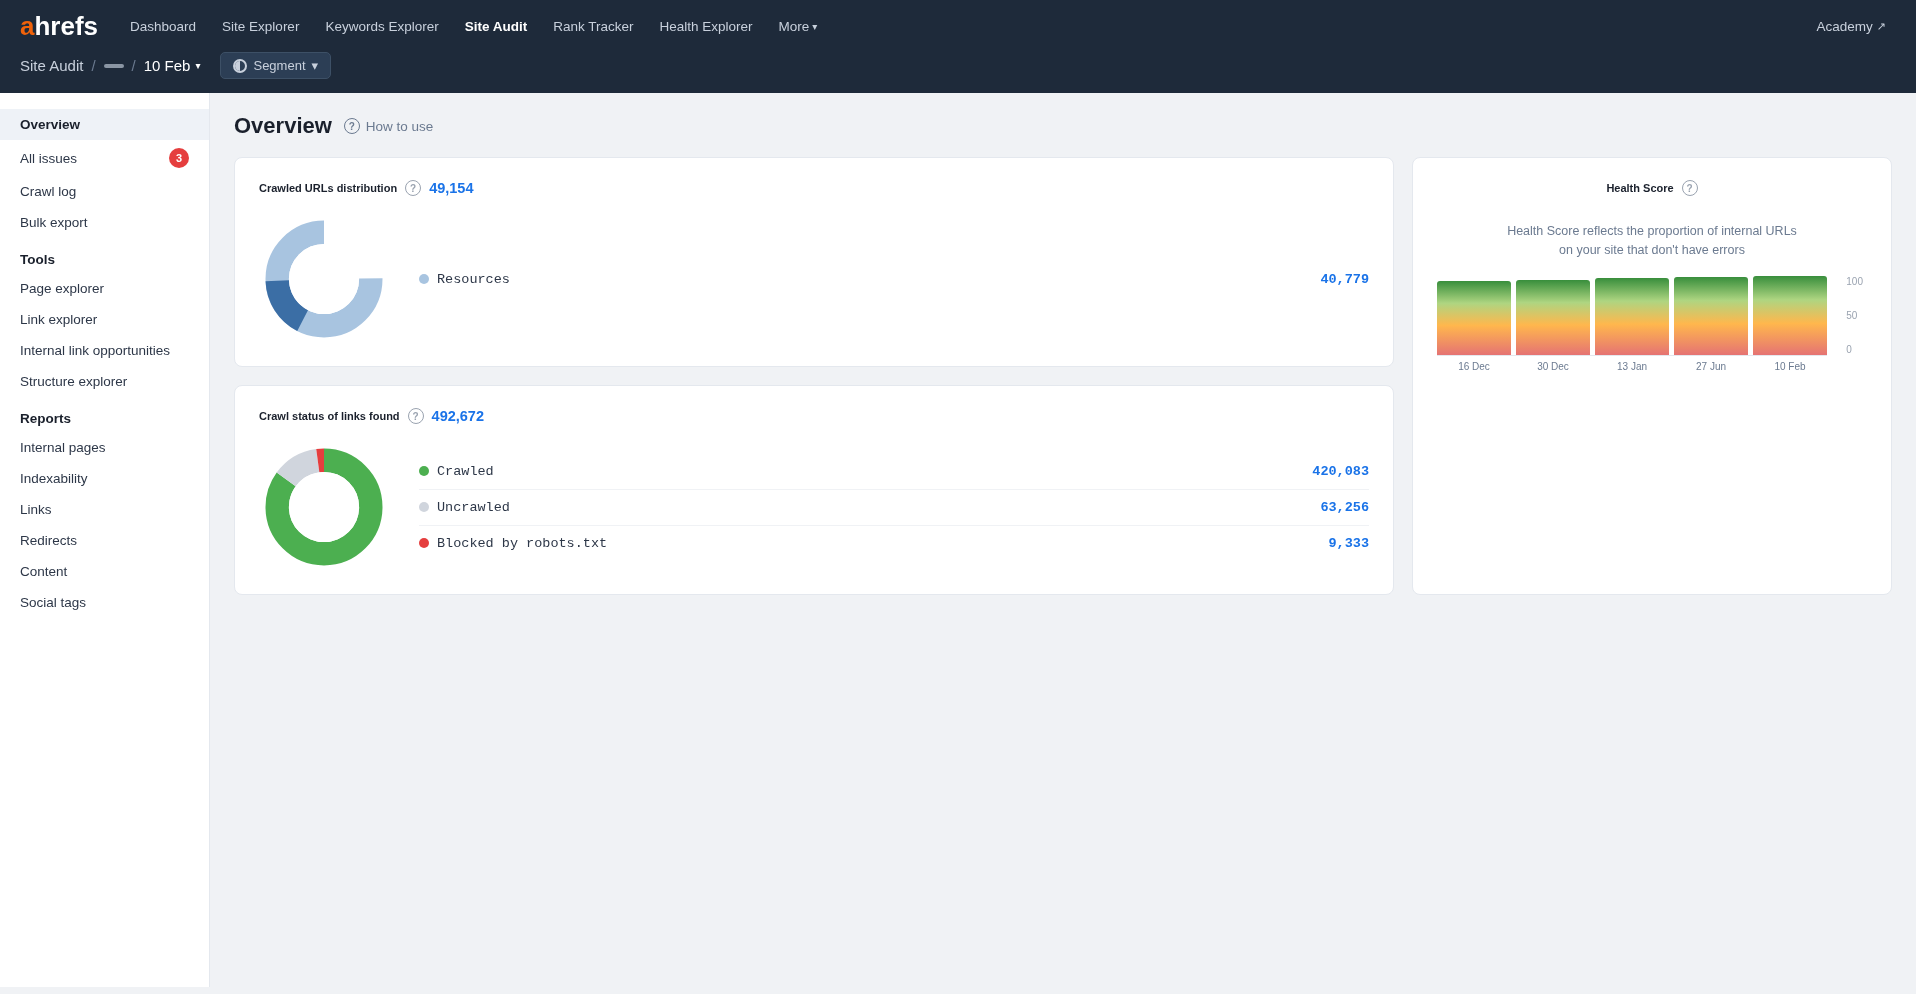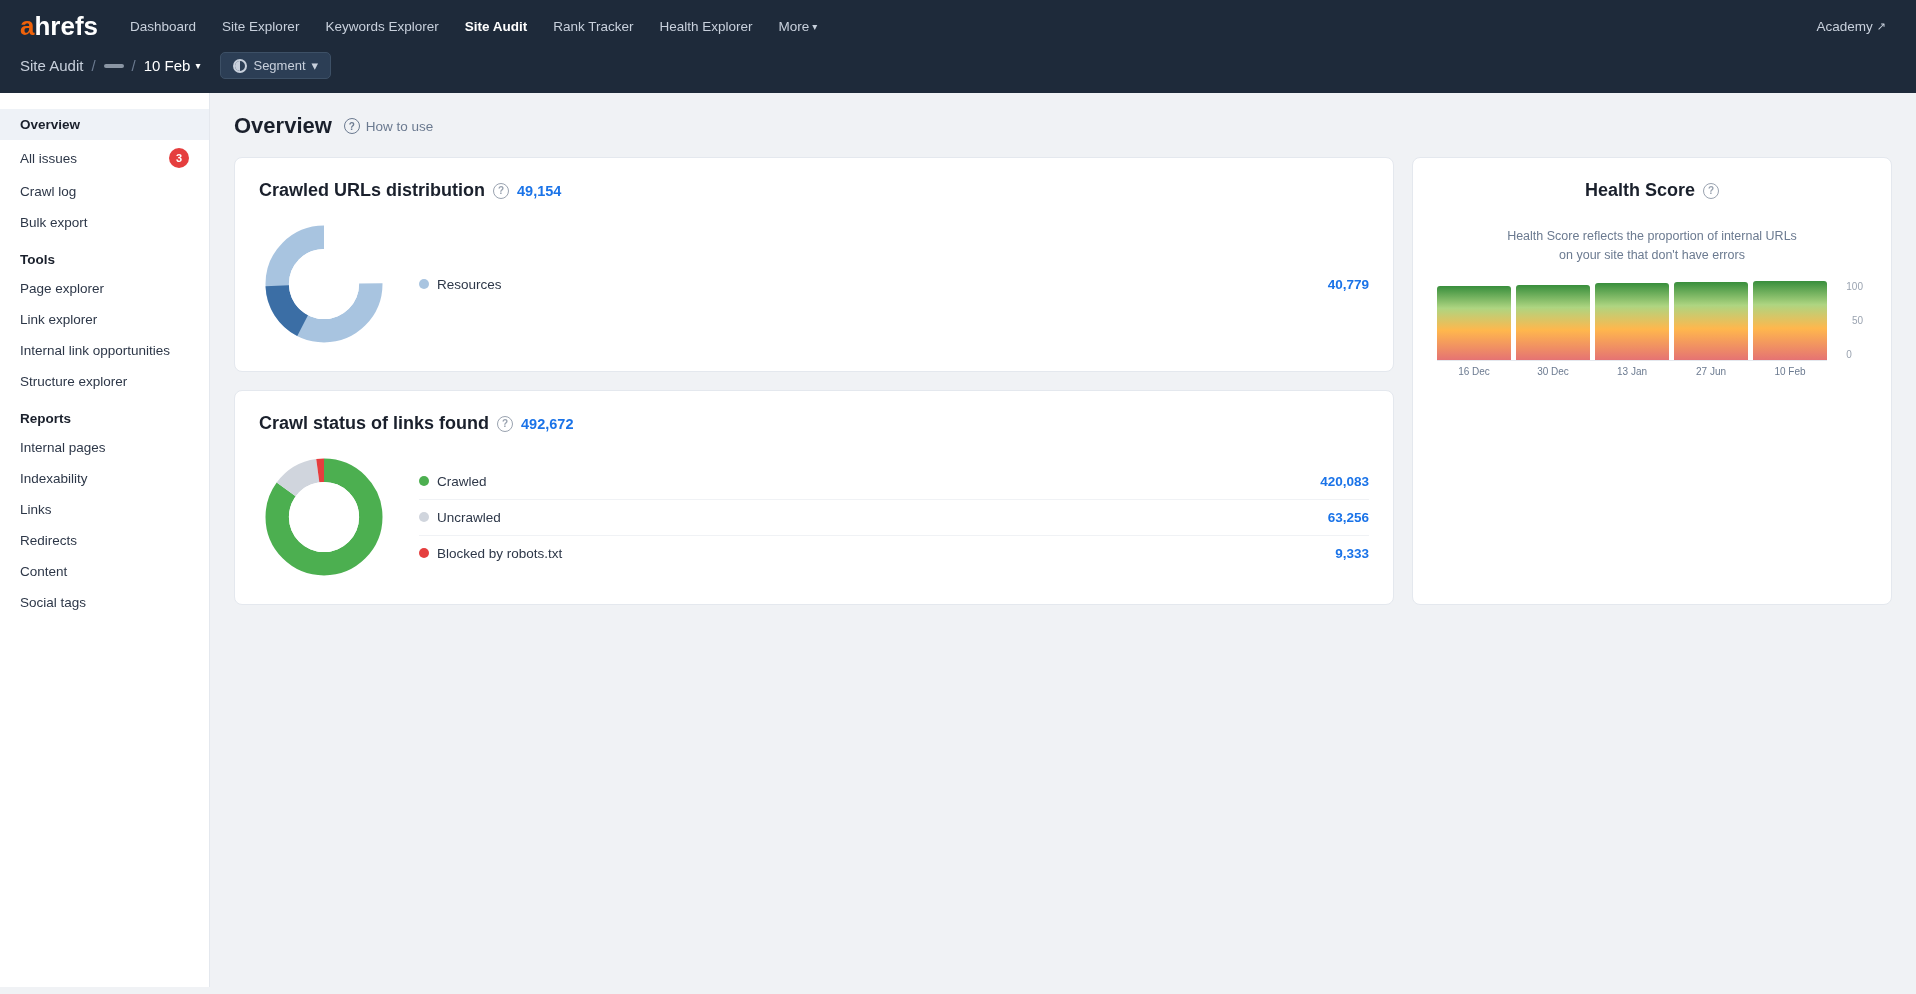--- a/index.html
+++ b/index.html
@@ -44,25 +44,25 @@
     .page-title { font-size: 22px; font-weight: 700; color: #1a202c; }
     .how-to-use { display: flex; align-items: center; gap: 6px; color: #6b7a90; font-size: 13.5px; cursor: pointer; }
     .how-to-use-icon { width: 16px; height: 16px; border-radius: 50%; border: 1.5px solid #6b7a90; display: flex; align-items: center; justify-content: center; font-size: 10px; color: #6b7a90; font-weight: 700; }
 
     
     .cards-grid { display: grid; grid-template-columns: 1fr 480px; gap: 18px; }
     .card { background: #fff; border-radius: 8px; border: 1px solid #e4e8ee; padding: 22px 24px; }
 
     
     .card-title-row { display: flex; align-items: center; gap: 8px; margin-bottom: 18px; }
-    .card-title { font-weight: 700; font-size: 18px; color: #1a202c; }
+    .card-title { font-weight: 700; font-size: 11px; color: #1a202c; }
     .card-title-info { width: 16px; height: 16px; border-radius: 50%; border: 1.5px solid #9aa3b0; display: flex; align-items: center; justify-content: center; font-size: 10px; color: #9aa3b0; font-weight: 700; cursor: pointer; }
     .card-total { color: #1a73e8; font-weight: 600; font-size: 14.5px; cursor: pointer; }
 
-    .donut-row { display: flex; align-items: center; gap: 30px; }
+    .donut-row { display: flex; align-items: center; gap: 30px; font-family: Liberation Mono, monospace; }
     .donut-container { width: 130px; height: 130px; position: relative; flex-shrink: 0; }
     .donut-container svg { width: 130px; height: 130px; }
     .legend-list { flex: 1; }
     .legend-item { display: flex; align-items: center; justify-content: space-between; padding: 10px 0; border-bottom: 1px solid #f0f2f5; }
     .legend-item:last-child { border-bottom: none; }
     .legend-left { display: flex; align-items: center; gap: 8px; }
     .legend-dot { width: 10px; height: 10px; border-radius: 50%; flex-shrink: 0; }
     .legend-label { color: #2d3748; font-size: 13.5px; }
     .legend-value { color: #1a73e8; font-weight: 600; font-size: 13.5px; cursor: pointer; }
 
@@ -266,21 +266,21 @@
             </div>
             <div style="flex:1;display:flex;align-items:flex-end;">
               <div style="width:100%;height:78px;border-radius:3px 3px 0 0;background:linear-gradient(to top, #e57373 0%, #ffb74d 40%, #aed581 70%, #388e3c 100%);"></div>
             </div>
             <div style="flex:1;display:flex;align-items:flex-end;">
               <div style="width:100%;height:79px;border-radius:3px 3px 0 0;background:linear-gradient(to top, #e57373 0%, #ffb74d 40%, #aed581 70%, #388e3c 100%);"></div>
             </div>
 
             <div style="position:absolute;right:-36px;top:0;height:100%;display:flex;flex-direction:column;justify-content:space-between;">
               <span style="font-size:10px;color:#9aa3b0;">100</span>
-              <span style="font-size:10px;color:#9aa3b0;text-align:right;">50</span>
+              <span style="font-size:10px;color:#9aa3b0;">50</span>
               <span style="font-size:10px;color:#9aa3b0;">0</span>
             </div>
           </div>
           <div style="display:flex;gap:5px;margin-top:5px;">
             <span style="flex:1;text-align:center;font-size:10px;color:#6b7a90;">16 Dec</span>
             <span style="flex:1;text-align:center;font-size:10px;color:#6b7a90;">30 Dec</span>
             <span style="flex:1;text-align:center;font-size:10px;color:#6b7a90;">13 Jan</span>
             <span style="flex:1;text-align:center;font-size:10px;color:#6b7a90;">27 Jun</span>
             <span style="flex:1;text-align:center;font-size:10px;color:#6b7a90;">10 Feb</span>
           </div>

